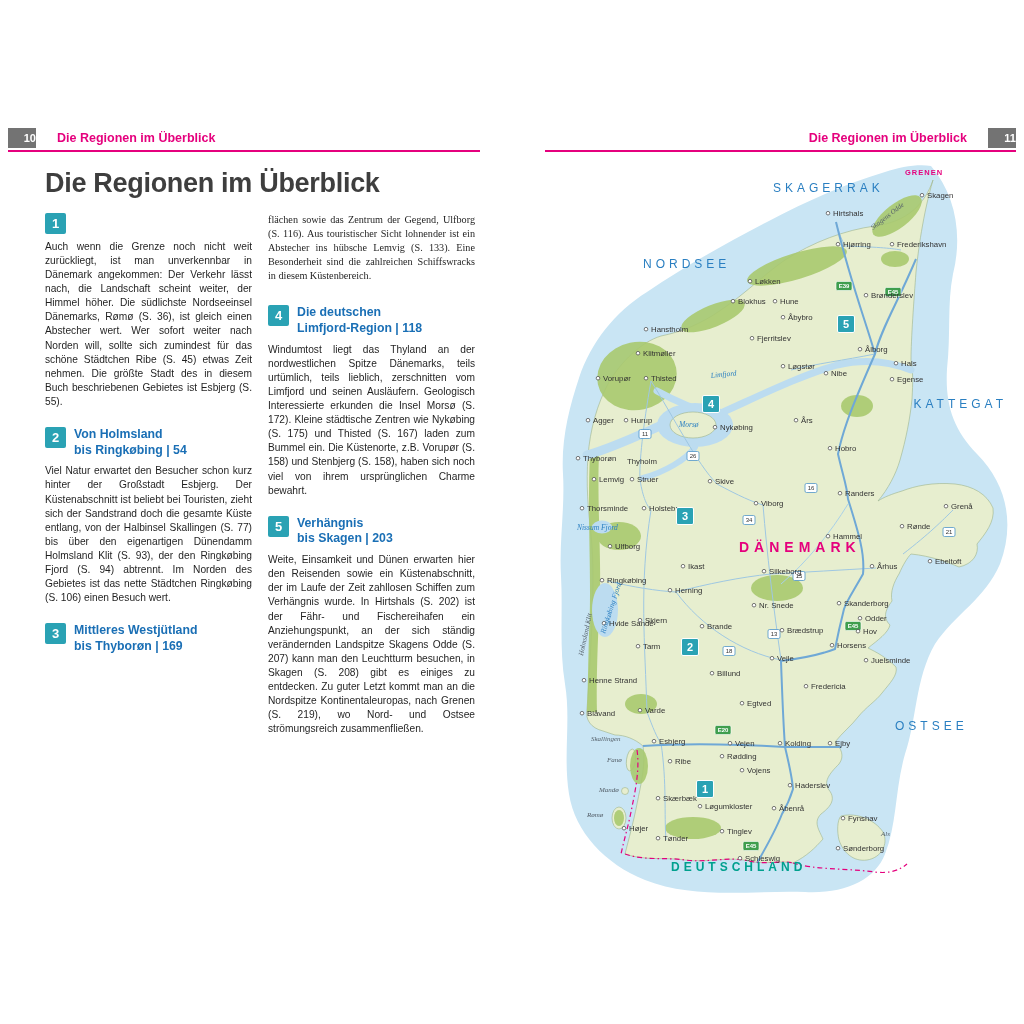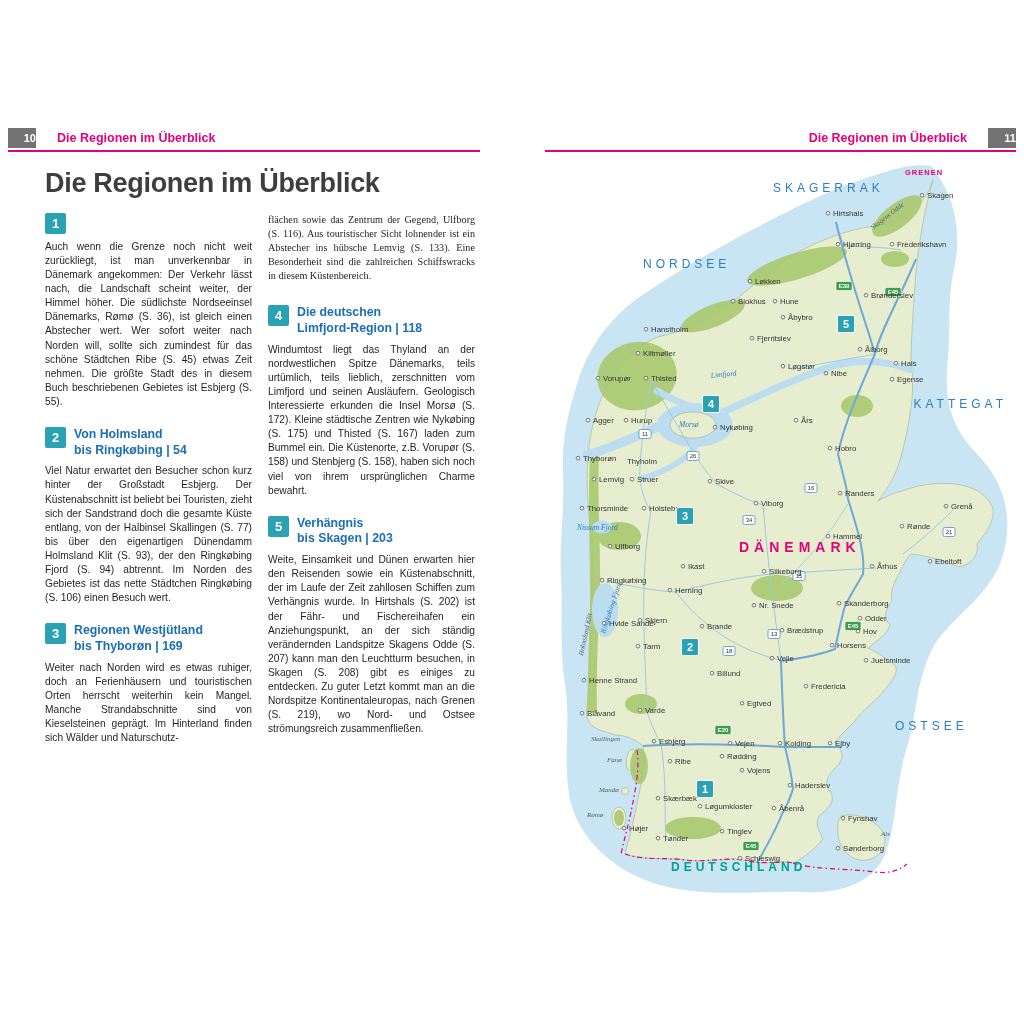--- a/index.html
+++ b/index.html
@@ -64,23 +64,22 @@
         <div class="region-head">
           <div class="num-badge">2</div>
           <h2><span>Von Holmsland</span><br><span>bis Ringkøbing | 54</span></h2>
         </div>
         <p class="body">Viel Natur erwartet den Besucher schon kurz hinter der Großstadt Esbjerg. Der Küstenabschnitt ist beliebt bei Touristen, zieht sich der Sandstrand doch die gesamte Küste entlang, von der Halbinsel Skallingen (S. 77) bis über den eigenartigen Dünendamm Holmsland Klit (S. 93), der den Ringkøbing Fjord (S. 94) abtrennt. Im Norden des Gebietes ist das nette Städtchen Ringkøbing (S. 106) einen Besuch wert.</p>
       </section>
 
       <section class="region">
         <div class="region-head">
           <div class="num-badge">3</div>
-          <h2><span>Regionen Westjütland</span><br><span>bis Thyborøn | 169</span></h2>
+          <h2><span>Mittleres Westjütland</span><br><span>bis Thyborøn | 169</span></h2>
         </div>
-        <p class="body">Weiter nach Norden wird es etwas ruhiger, doch an Ferienhäusern und touristischen Orten herrscht weiterhin kein Mangel. Manche Strandabschnitte sind von Kieselsteinen geprägt. Im Hinterland finden sich Wälder und Naturschutz-</p>
       </section>
 
     </div>
     <div class="col">
       <p class="body intro">flächen sowie das Zentrum der Gegend, Ulfborg (S. 116). Aus touristischer Sicht lohnender ist ein Abstecher ins hübsche Lemvig (S. 133). Eine Besonderheit sind die zahlreichen Schiffswracks in diesem Küstenbereich.</p>
 
       <section class="region">
         <div class="region-head">
           <div class="num-badge">4</div>
           <h2><span>Die deutschen</span><br><span>Limfjord-Region | 118</span></h2>

